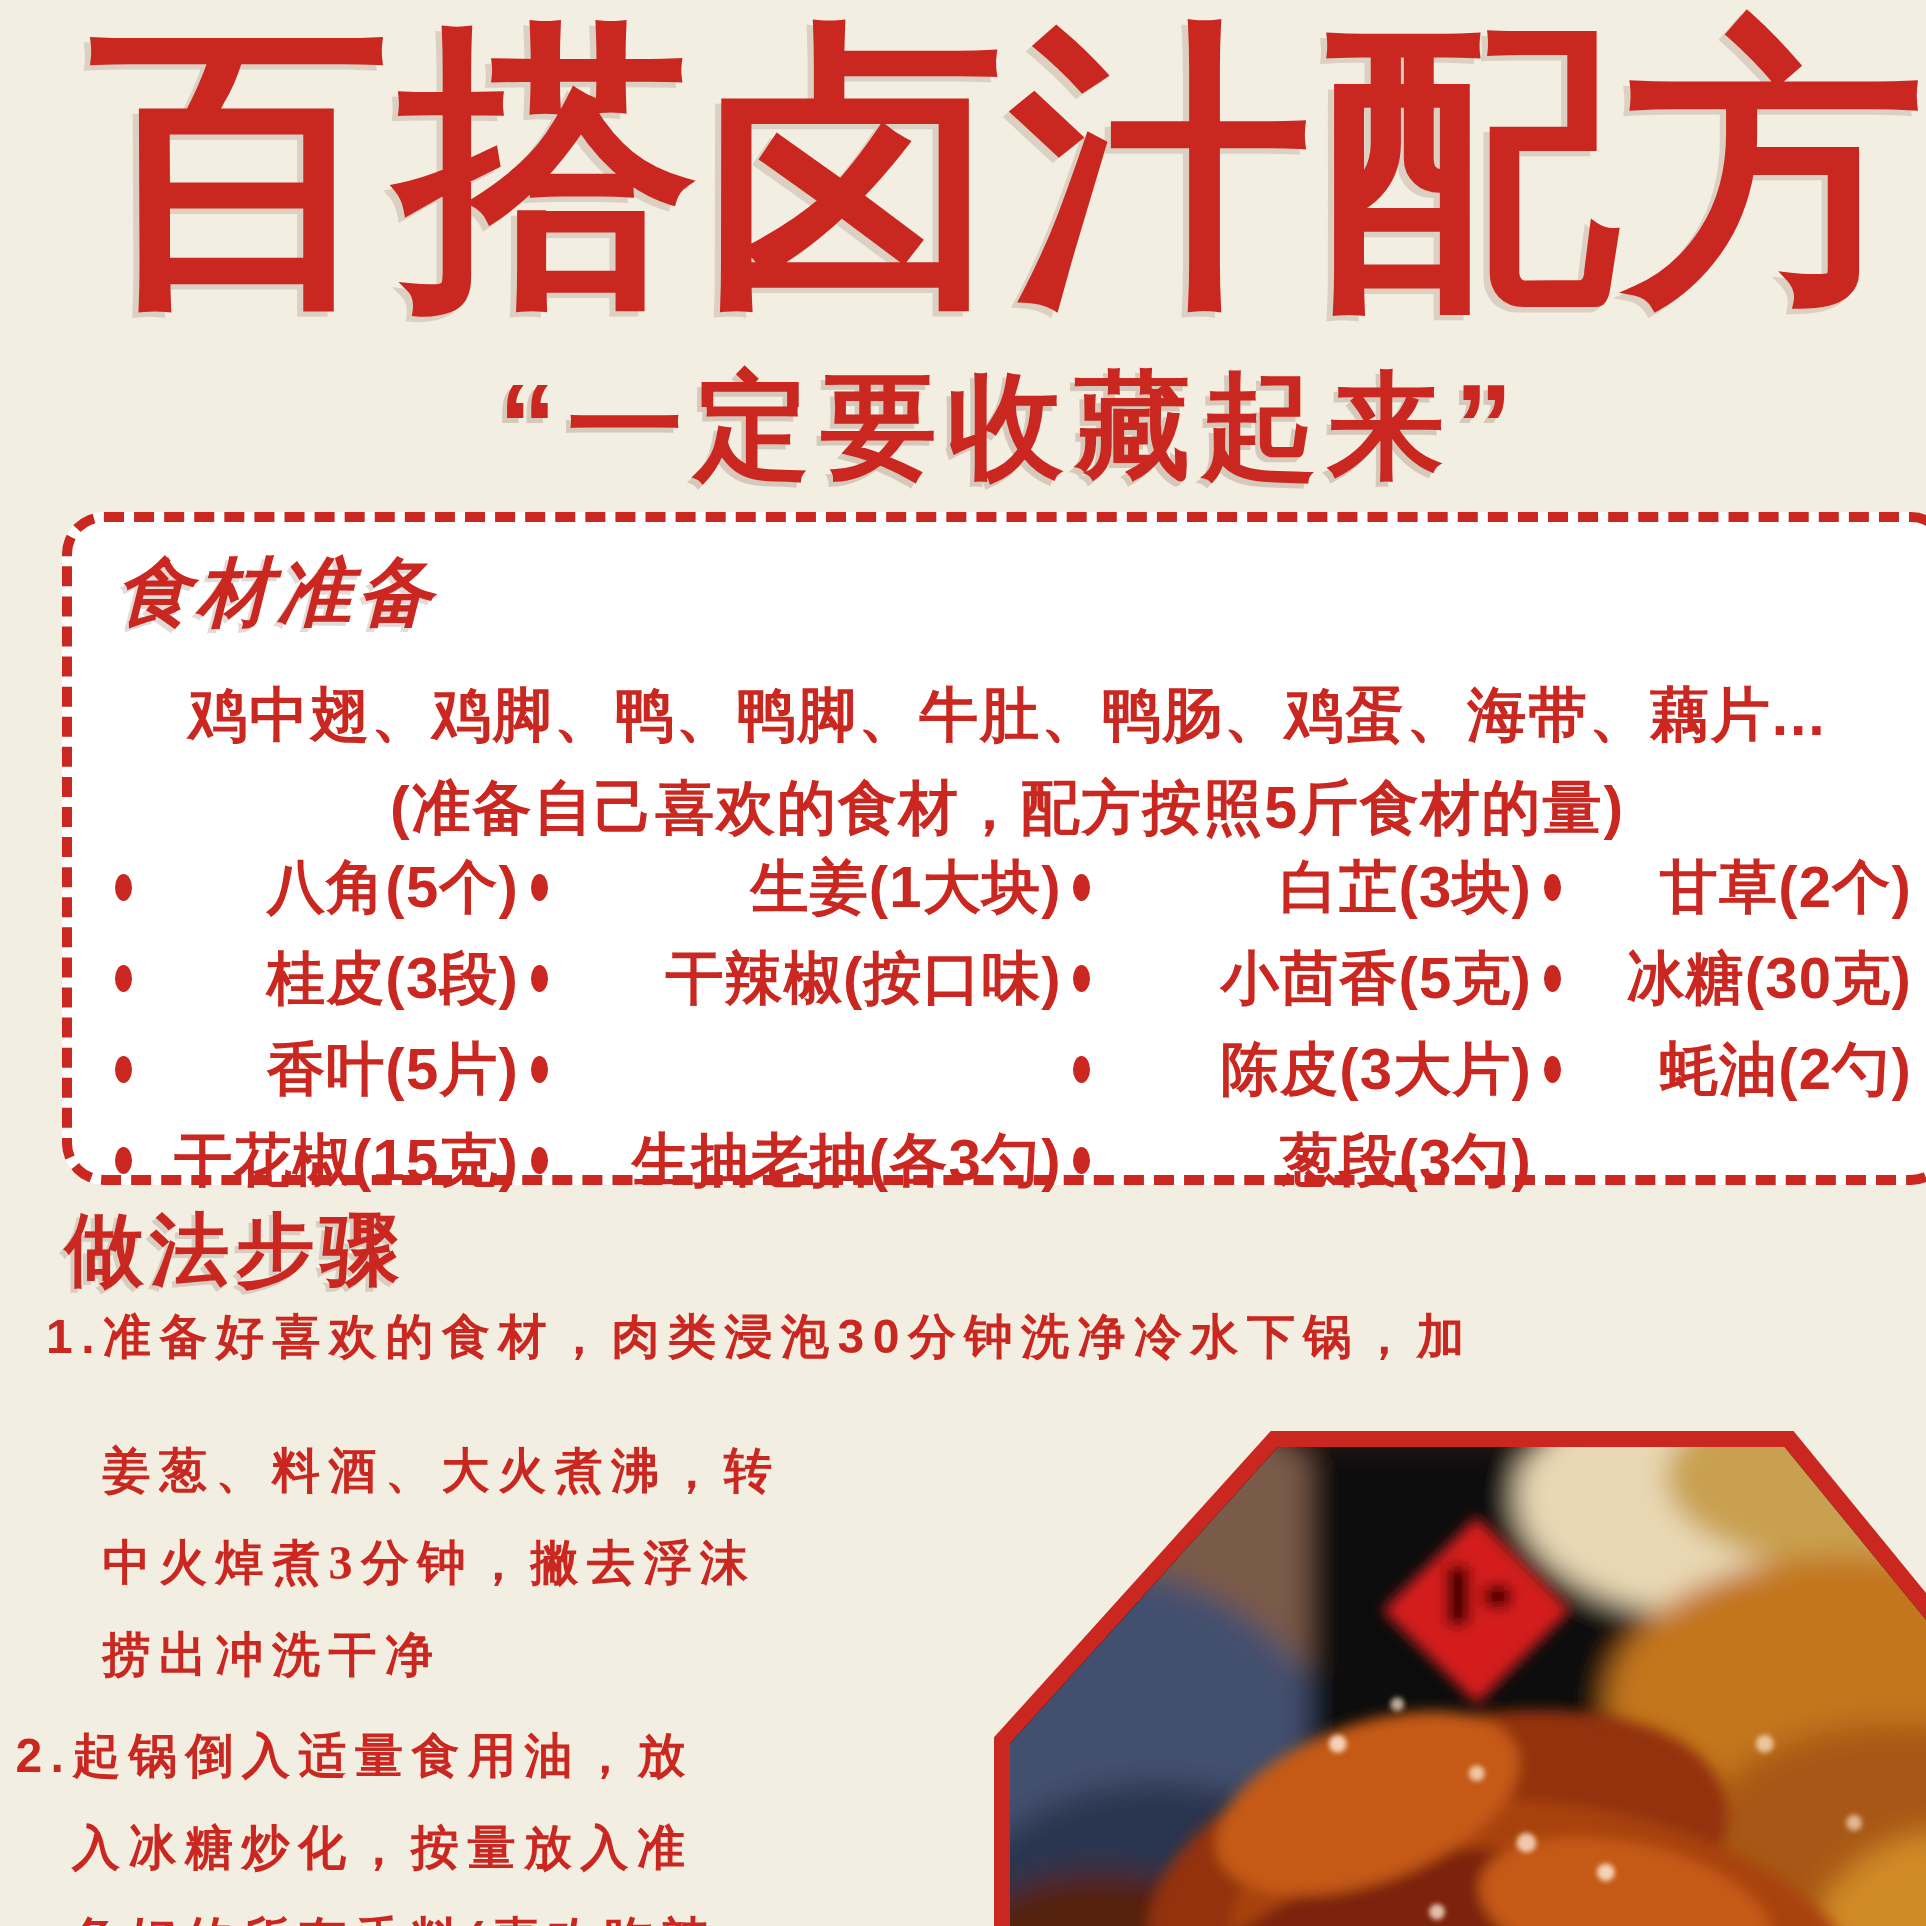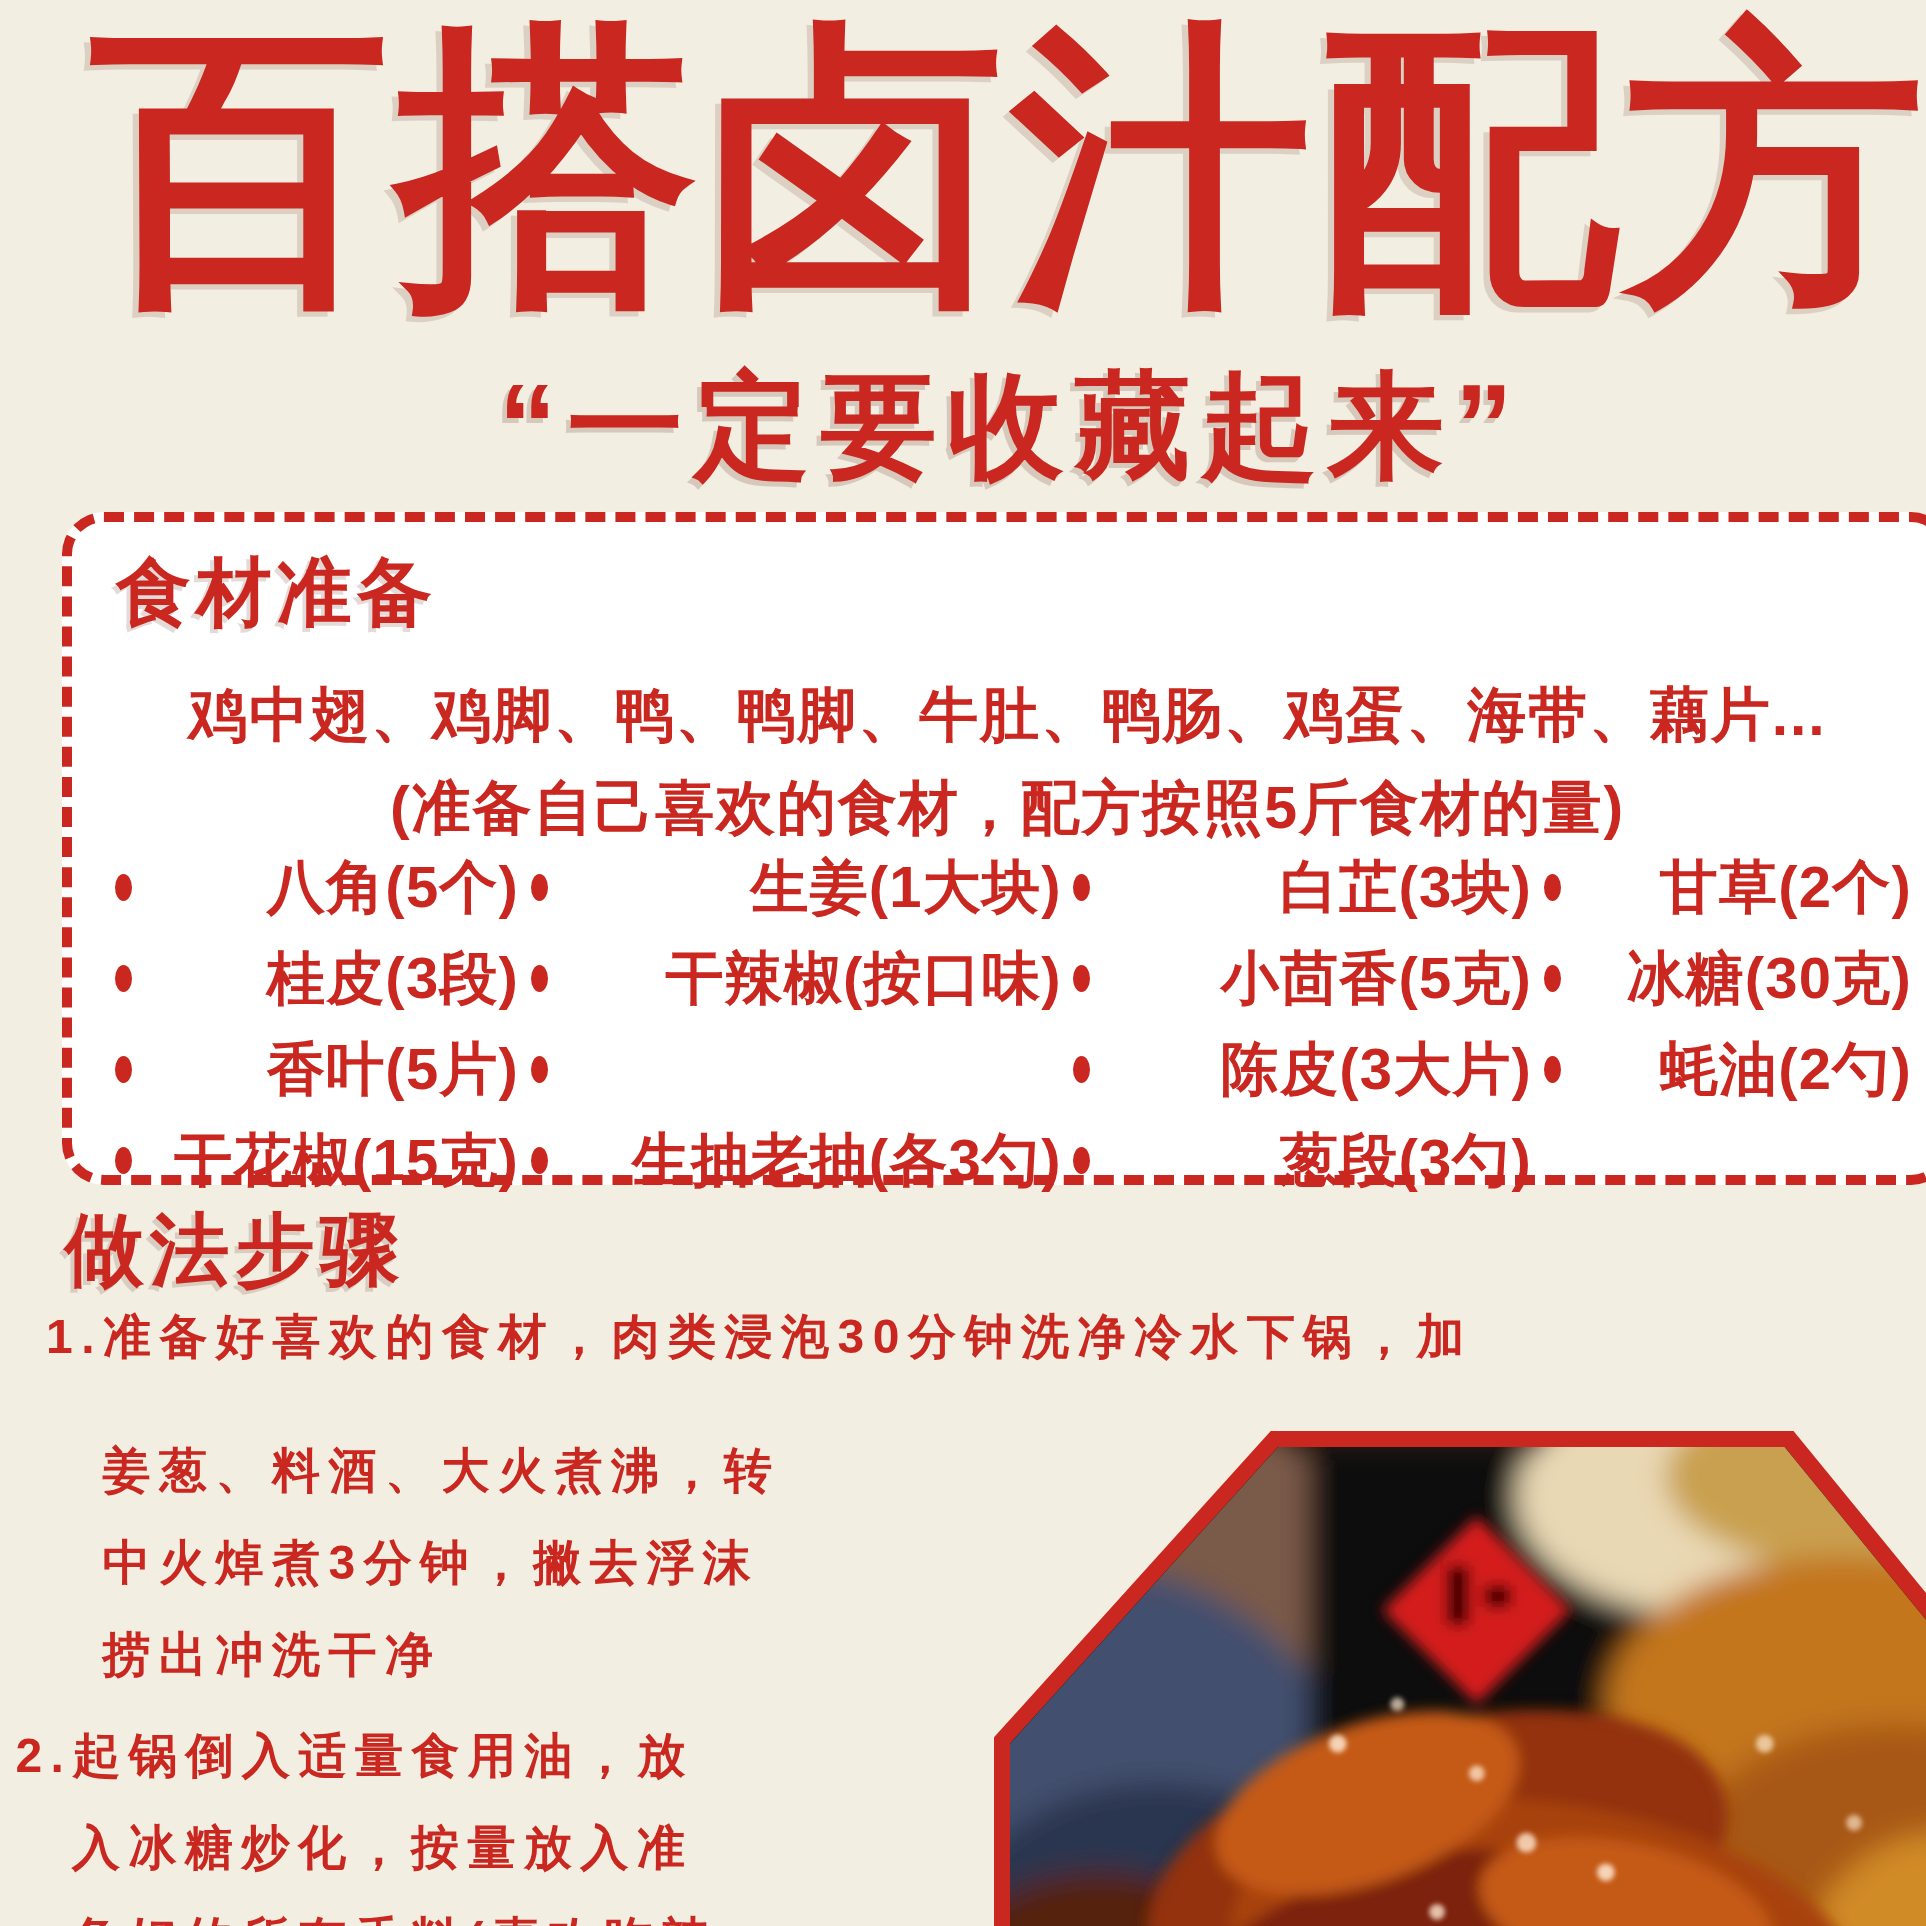--- a/index.html
+++ b/index.html
@@ -26,38 +26,39 @@
   }
   
   .box{
     left:62px;top:512px;width:1891px;height:673px;box-sizing:border-box;
     background:#ffffff;
     border:10.8px dashed #c9271f;border-radius:42px;
   }
   .box-header{
     left:44px;top:21px;font-size:75px;letter-spacing:5.4px;
     text-shadow:-3.9px 3.9px 0 rgba(120,70,60,.2);
+    font-style:italic;
   }
   .intro1{left:0;right:0;top:154px;text-align:center;font-size:59px;letter-spacing:1.9px;white-space:nowrap;}
   .intro2{left:0;right:0;top:247px;text-align:center;font-size:59px;letter-spacing:1.9px;white-space:nowrap;}
   .grid{
     left:31px;right:31px;top:320px;
     display:grid;grid-template-columns:23% 30% 26% 21%;grid-auto-rows:91px;
     align-items:center;
   }
   .ing{display:flex;align-items:center;font-size:58px;letter-spacing:1.2px;white-space:nowrap;justify-content:space-between;}
   .dot{flex:0 0 auto;width:17px;height:27px;border-radius:50%;background:#c9271f;margin:0 23px 0 11.6px;}
   
   .steps-header{
     left:65px;top:1198px;font-size:79px;letter-spacing:6.2px;
     text-shadow:-3.9px 3.9px 0 rgba(120,70,60,.2);
   }
   .step{font-size:48px;letter-spacing:8.5px;white-space:pre;line-height:92px;}
   .s1a{left:46px;top:1291px;}
-  .s1b{left:46px;top:1425px;}
+  .s1b{left:46px;top:1425px;font-family:Liberation Serif, serif;}
   .s2 {left:15.4px; top:1710px;}
   
   .photo-wrap{
     left:994px;top:1431px;width:1025px;height:1021px;
     background:#c9271f;
     clip-path:polygon(27% 0%,78% 0%,100% 27%,100% 54%,73% 100%,31% 100%,0% 57%,0% 30%);
   }
   .photo{
     position:absolute;left:16px;top:16px;right:16px;bottom:16px;
     clip-path:polygon(27% 0%,78% 0%,100% 27%,100% 54%,73% 100%,31% 100%,0% 57%,0% 30%);

